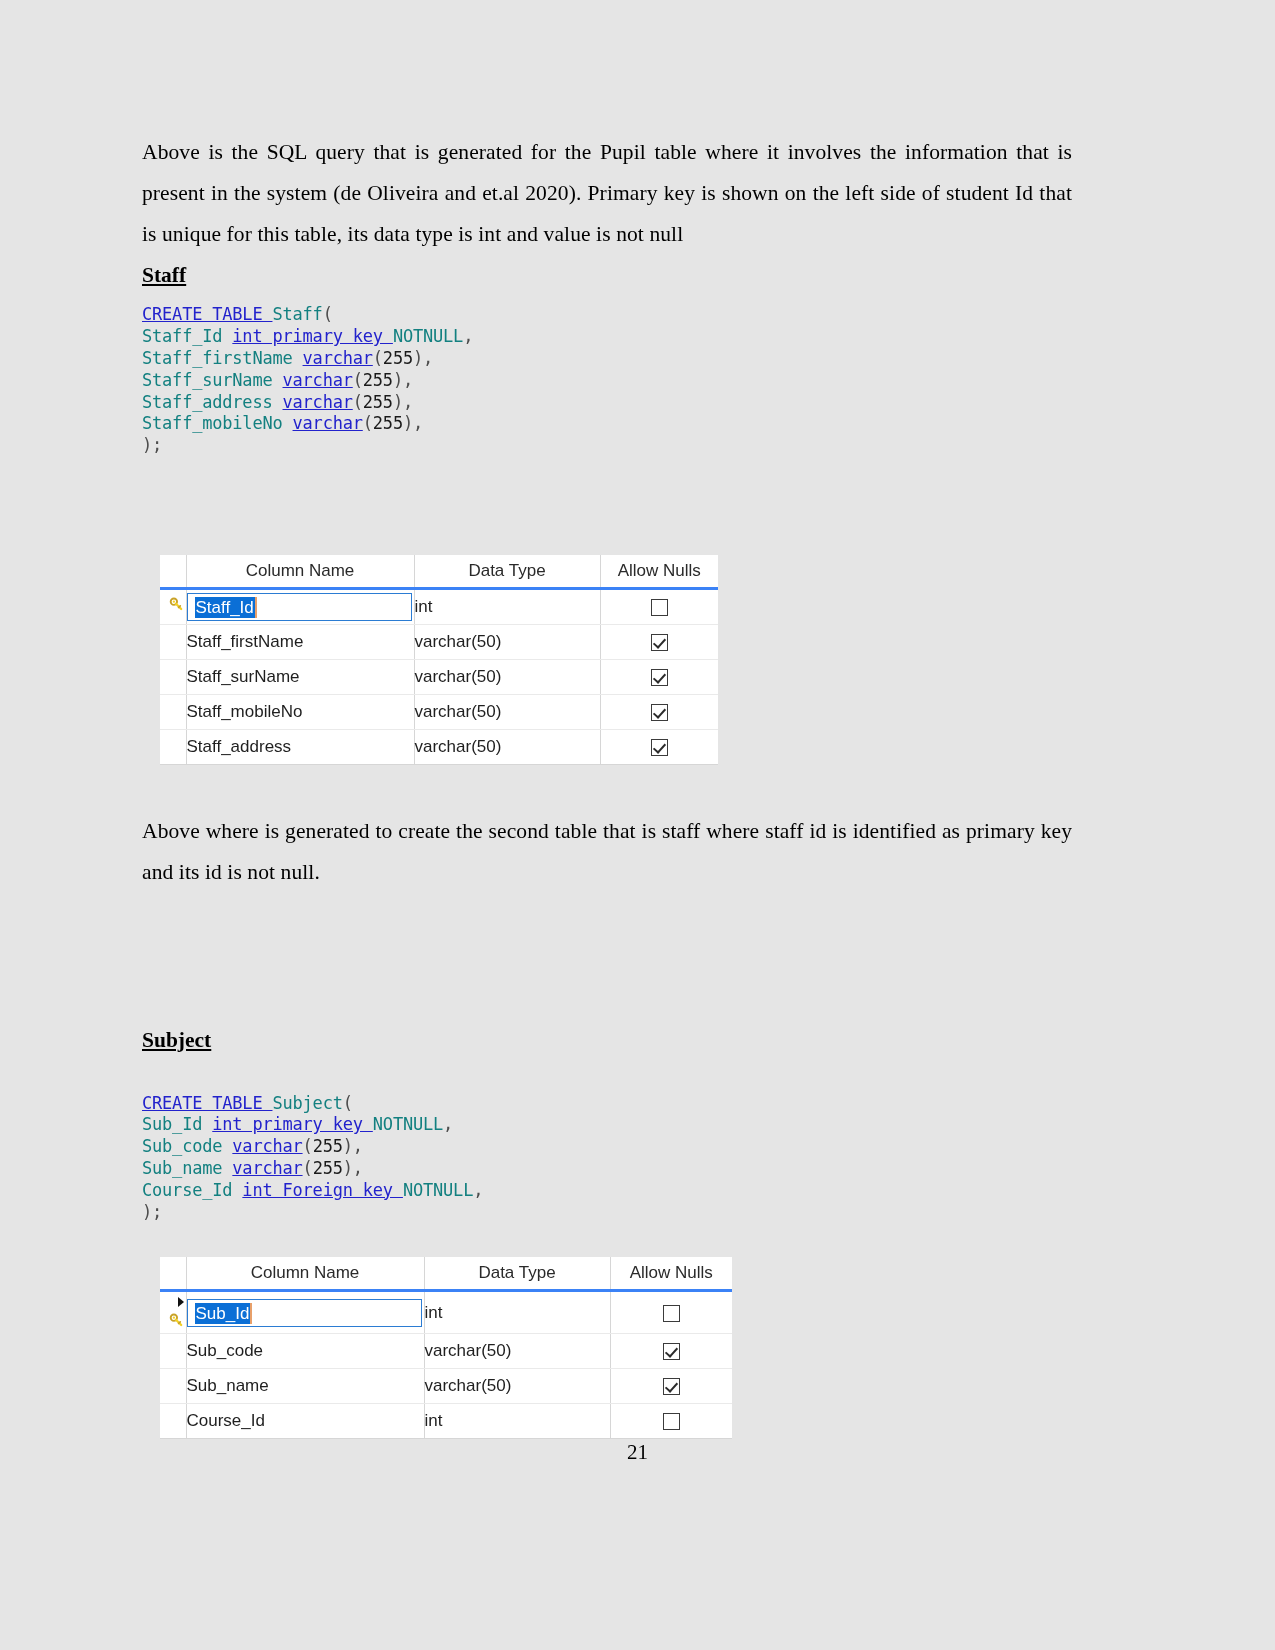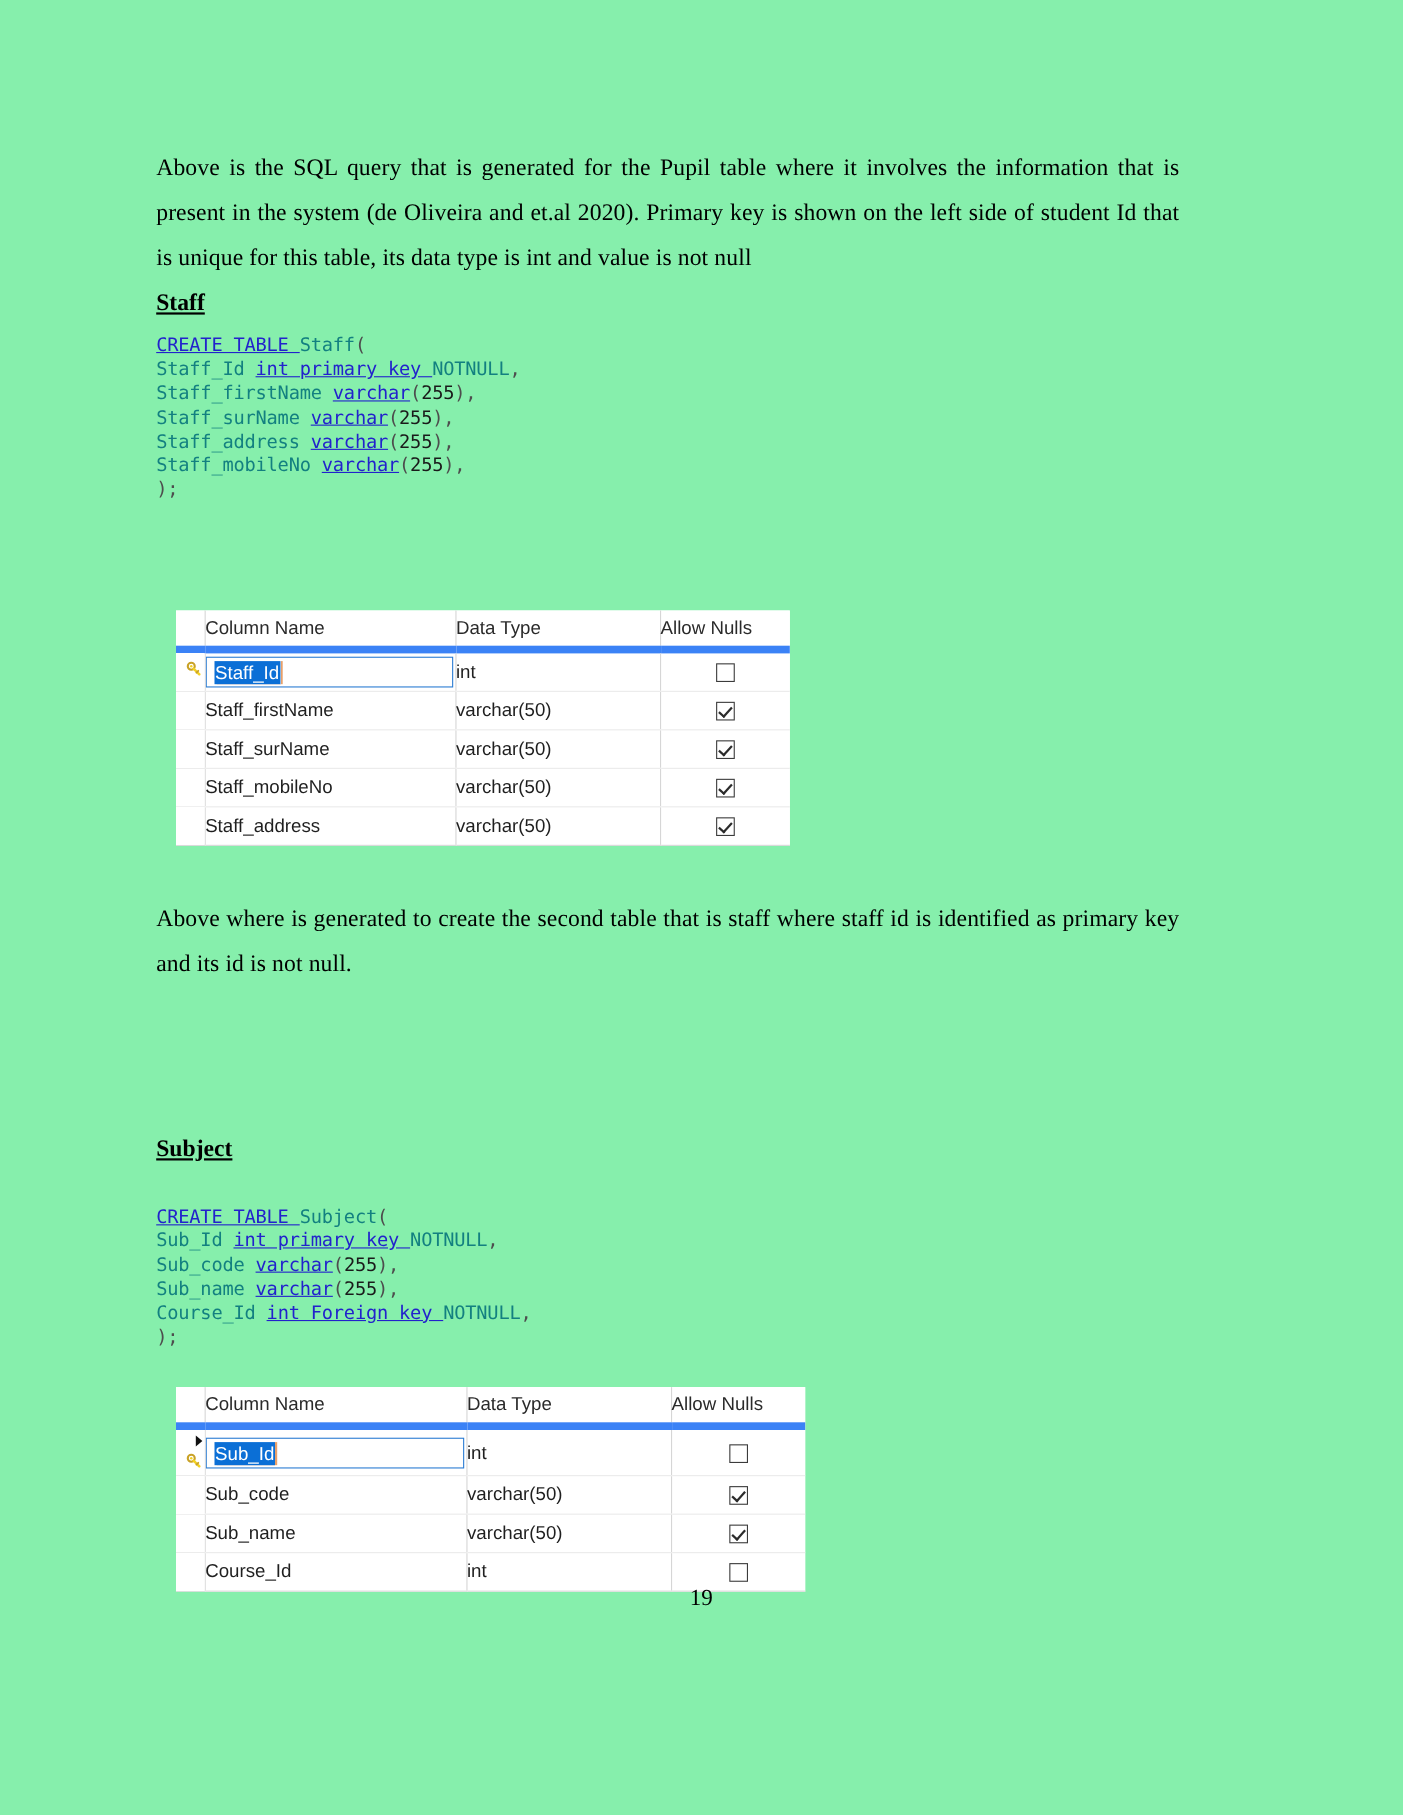--- a/index.html
+++ b/index.html
@@ -13,21 +13,21 @@
     position: relative;
     font-family: "Liberation Serif", serif;
     color: #000000;
     overflow: hidden;
   }
   .page {
     position: absolute;
     left: 0; top: 0;
     width: 1275px;
     height: 1650px;
-    background: #86efac;
+    background: #e5e5e5;
   }
   .content {
     position: absolute;
     left: 142px;
     top: 132px;
     width: 930px;
   }
 
   
   p.body-para {
@@ -82,22 +82,22 @@
   .ssms .gutter { width: 26px; }
   .ssms td, .ssms th {
     padding: 0;
     border: 0;
     vertical-align: middle;
     background: #fff;
   }
   .ssms thead th {
     font-weight: normal;
     height: 32px;
-    border-bottom: 7px solid #3b82f6;
-    text-align: left;
+    border-bottom: 3px solid #3b82f6;
+    text-align: center;
     color: #2a2a2a;
     font-size: 17px;
   }
   .ssms thead th.vline { border-left: 1px solid #d6d6d6; }
   .ssms tbody td {
     height: 34px;
     border-bottom: 1px solid #eaeaea;
     padding-left: 0;
     color: #1f1f1f;
   }
@@ -312,14 +312,14 @@
               <td class="vline">Course_Id</td>
               <td class="vline">int</td>
               <td class="vline nulls"><span class="chk "></span></td>
             </tr>
           </tbody>
         </table>
     </div>
 
   </div>
 
-  <div class="page-number">19</div>
+  <div class="page-number">21</div>
 </div>
 
 </body></html>

